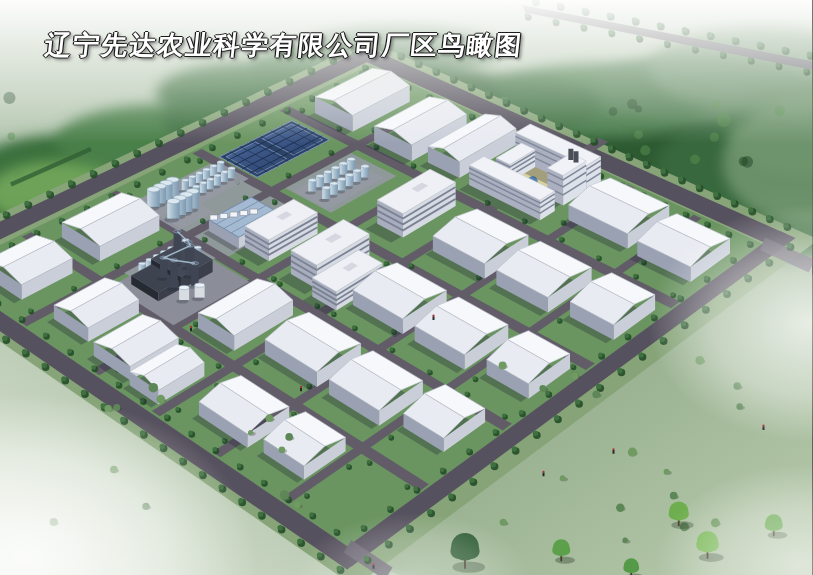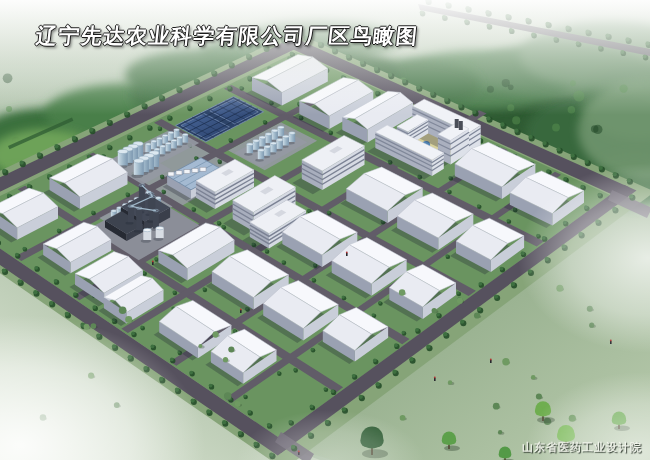--- a/index.html
+++ b/index.html
@@ -1246,14 +1246,13 @@
       </g>
       <g>
         <rect x="0" y="0" width="650" height="115" fill="url(#mistTopG)"></rect>
         <ellipse cx="648" cy="258" rx="130" ry="95" fill="url(#mistRadG)" opacity="0.75"></ellipse>
         <ellipse cx="20" cy="445" rx="185" ry="130" fill="url(#mistRadG)" opacity="0.9"></ellipse>
         <ellipse cx="640" cy="452" rx="115" ry="80" fill="url(#mistRadG)" opacity="0.55"></ellipse>
         <ellipse cx="330" cy="465" rx="95" ry="55" fill="url(#mistRadG)" opacity="0.35"></ellipse>
       </g>
     </svg>
   <div id="title">辽宁先达农业科学有限公司厂区鸟瞰图</div>
-  <div id="watermark">山东省医药工业设计院</div>
 </div>
 
 </body></html>

